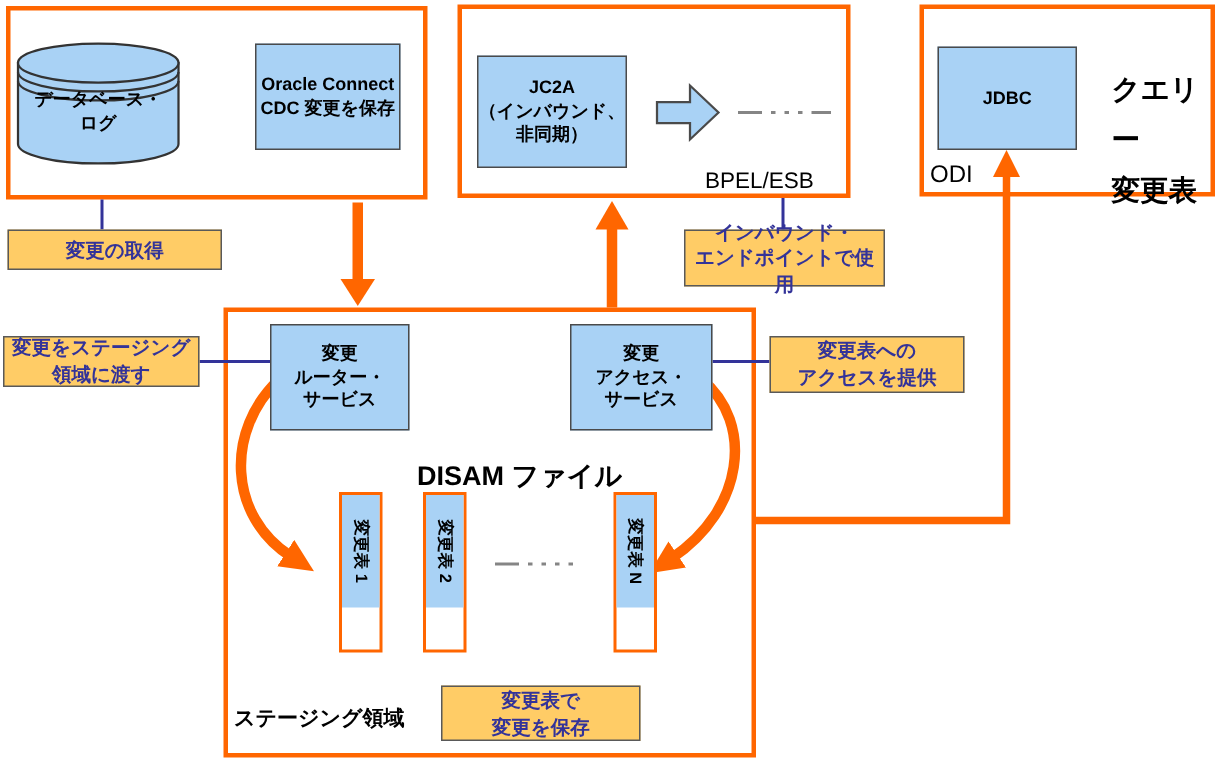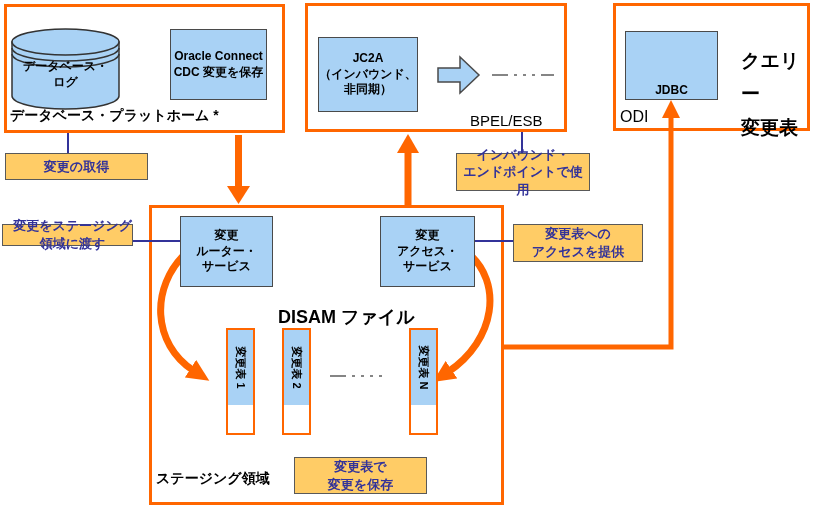--- a/index.html
+++ b/index.html
@@ -102,21 +102,21 @@
   </div>
 
   <div class="bluebox" style="left:318px;top:37px;width:100px;height:75px;">
     <div>
       <span>JC2A</span><br>
       <span>（インバウンド、</span><br>
       <span>非同期）</span>
     </div>
   </div>
 
-  <div class="bluebox" style="left:625px;top:31px;width:93px;height:69px;align-items:flex-end;">
+  <div class="bluebox" style="left:625px;top:31px;width:93px;height:69px;">
     <span>JDBC</span>
   </div>
 
   <div class="bluebox" style="left:180px;top:216px;width:93px;height:71px;">
     <div>
       <span>変更</span><br>
       <span>ルーター・</span><br>
       <span>サービス</span>
     </div>
   </div>
@@ -138,21 +138,21 @@
     <div class="vt-label">変更表 2</div>
   </div>
   <div class="vtable" style="left:409px;top:328px;">
     <div class="vt-blue"></div>
     <div class="vt-label">変更表 N</div>
   </div>
 
   <div class="note" style="left:5px;top:153px;width:143px;height:27px;">
     <span>変更の取得</span>
   </div>
-  <div class="note" style="left:2px;top:224px;width:131px;height:22px;justify-content:flex-end;">
+  <div class="note" style="left:2px;top:224px;width:131px;height:34px;">
     <div>
       <span>変更をステージング</span><br>
       <span>領域に渡す</span>
     </div>
   </div>
   <div class="note" style="left:456px;top:153px;width:134px;height:38px;">
     <div>
       <span>インバウンド・</span><br>
       <span>エンドポイントで使用</span>
     </div>
@@ -163,21 +163,20 @@
       <span>アクセスを提供</span>
     </div>
   </div>
   <div class="note" style="left:294px;top:457px;width:133px;height:37px;">
     <div>
       <span>変更表で</span><br>
       <span>変更を保存</span>
     </div>
   </div>
 
-  <div class="lbl" style="left:10px;top:107px;font-size:14px;font-weight:bold;">データベース・プラットホーム *</div>
   <div class="lbl" style="left:470px;top:112px;width:92px;text-align:left;font-size:15px;">BPEL/ESB</div>
   <div class="lbl" style="left:620px;top:108px;font-size:16px;">ODI</div>
   <div class="lbl" style="left:741px;top:44px;font-size:19px;font-weight:bold;line-height:1.75;white-space:normal;width:66px;">
     <span>クエリー</span><br>
     <span>変更表</span>
   </div>
   <div class="lbl" style="left:278px;top:305px;font-size:18px;font-weight:bold;">DISAM ファイル</div>
   <div class="lbl" style="left:156px;top:470px;font-size:14px;font-weight:bold;">ステージング領域</div>
 
 </div>

